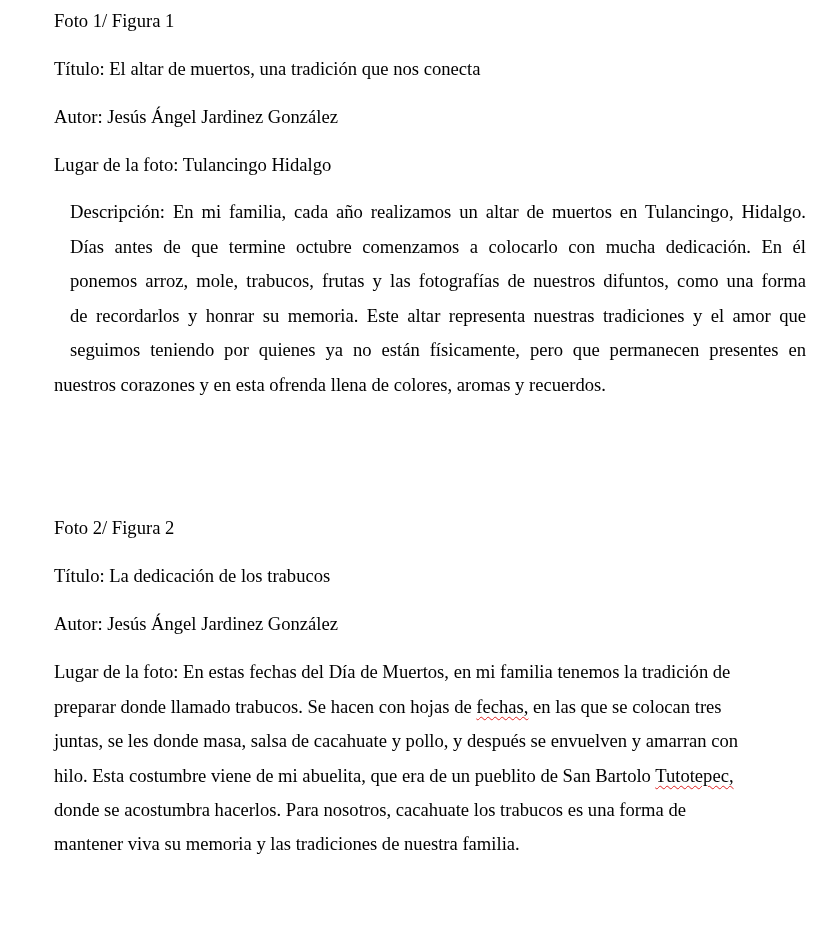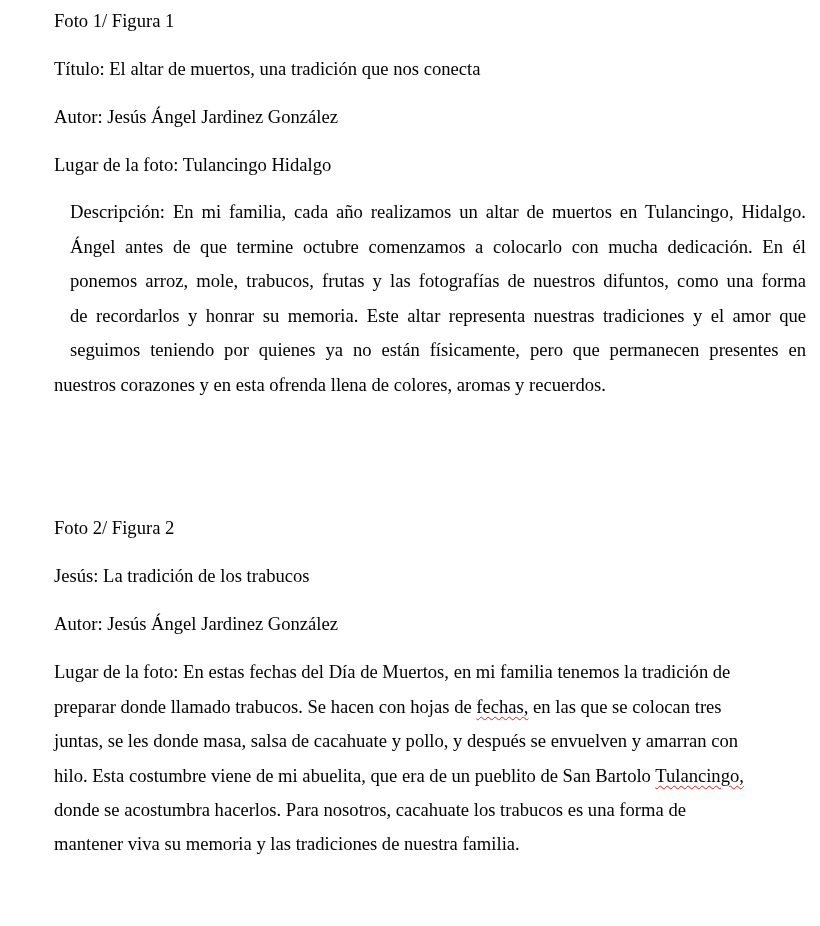--- a/index.html
+++ b/index.html
@@ -23,37 +23,37 @@
 </head>
 <body>
 
 <div>
   <div class="line" style="top:10px">Foto 1/ Figura 1</div>
   <div class="line" style="top:58px">Título: El altar de muertos, una tradición que nos conecta</div>
   <div class="line" style="top:106px">Autor: Jesús Ángel Jardinez González</div>
   <div class="line" style="top:154px">Lugar de la foto: Tulancingo Hidalgo</div>
   <div>
     <div class="line just" style="top:201px">Descripción: En mi familia, cada año realizamos un altar de muertos en Tulancingo, Hidalgo.</div>
-    <div class="line just" style="top:236px">Ángel antes de que termine octubre comenzamos a colocarlo con mucha dedicación. En él</div>
+    <div class="line just" style="top:236px">Días antes de que termine octubre comenzamos a colocarlo con mucha dedicación. En él</div>
     <div class="line just" style="top:270px">ponemos arroz, mole, trabucos, frutas y las fotografías de nuestros difuntos, como una forma</div>
     <div class="line just" style="top:305px">de recordarlos y honrar su memoria. Este altar representa nuestras tradiciones y el amor que</div>
     <div class="line just" style="top:339px">seguimos teniendo por quienes ya no están físicamente, pero que permanecen presentes en</div>
     <div class="line left" style="top:374px">nuestros corazones y en esta ofrenda llena de colores, aromas y recuerdos.</div>
   </div>
 </div>
 
 <div>
   <div class="line" style="top:517px">Foto 2/ Figura 2</div>
-  <div class="line" style="top:565px">Jesús: La tradición de los trabucos</div>
+  <div class="line" style="top:565px">Título: La dedicación de los trabucos</div>
   <div class="line" style="top:613px">Autor: Jesús Ángel Jardinez González</div>
   <div>
     <div class="line left" style="top:661px">Lugar de la foto: En estas fechas del Día de Muertos, en mi familia tenemos la tradición de</div>
     <div class="line left" style="top:696px">
       <span>preparar donde llamado trabucos. Se hacen con hojas de </span><span class="squiggle" style="text-decoration-color: rgb(224, 32, 32);">fechas,</span><span> en las que se colocan tres</span>
     </div>
     <div class="line left" style="top:730px">juntas, se les donde masa, salsa de cacahuate y pollo, y después se envuelven y amarran con</div>
     <div class="line left" style="top:765px">
-      <span>hilo. Esta costumbre viene de mi abuelita, que era de un pueblito de San Bartolo </span><span class="squiggle" style="text-decoration-color: rgb(224, 32, 32);">Tulancingo,</span><span></span>
+      <span>hilo. Esta costumbre viene de mi abuelita, que era de un pueblito de San Bartolo </span><span class="squiggle" style="text-decoration-color: rgb(224, 32, 32);">Tutotepec,</span><span></span>
     </div>
     <div class="line left" style="top:799px">donde se acostumbra hacerlos. Para nosotros, cacahuate los trabucos es una forma de</div>
     <div class="line left" style="top:833px">mantener viva su memoria y las tradiciones de nuestra familia.</div>
   </div>
 </div>
 
 </body></html>

